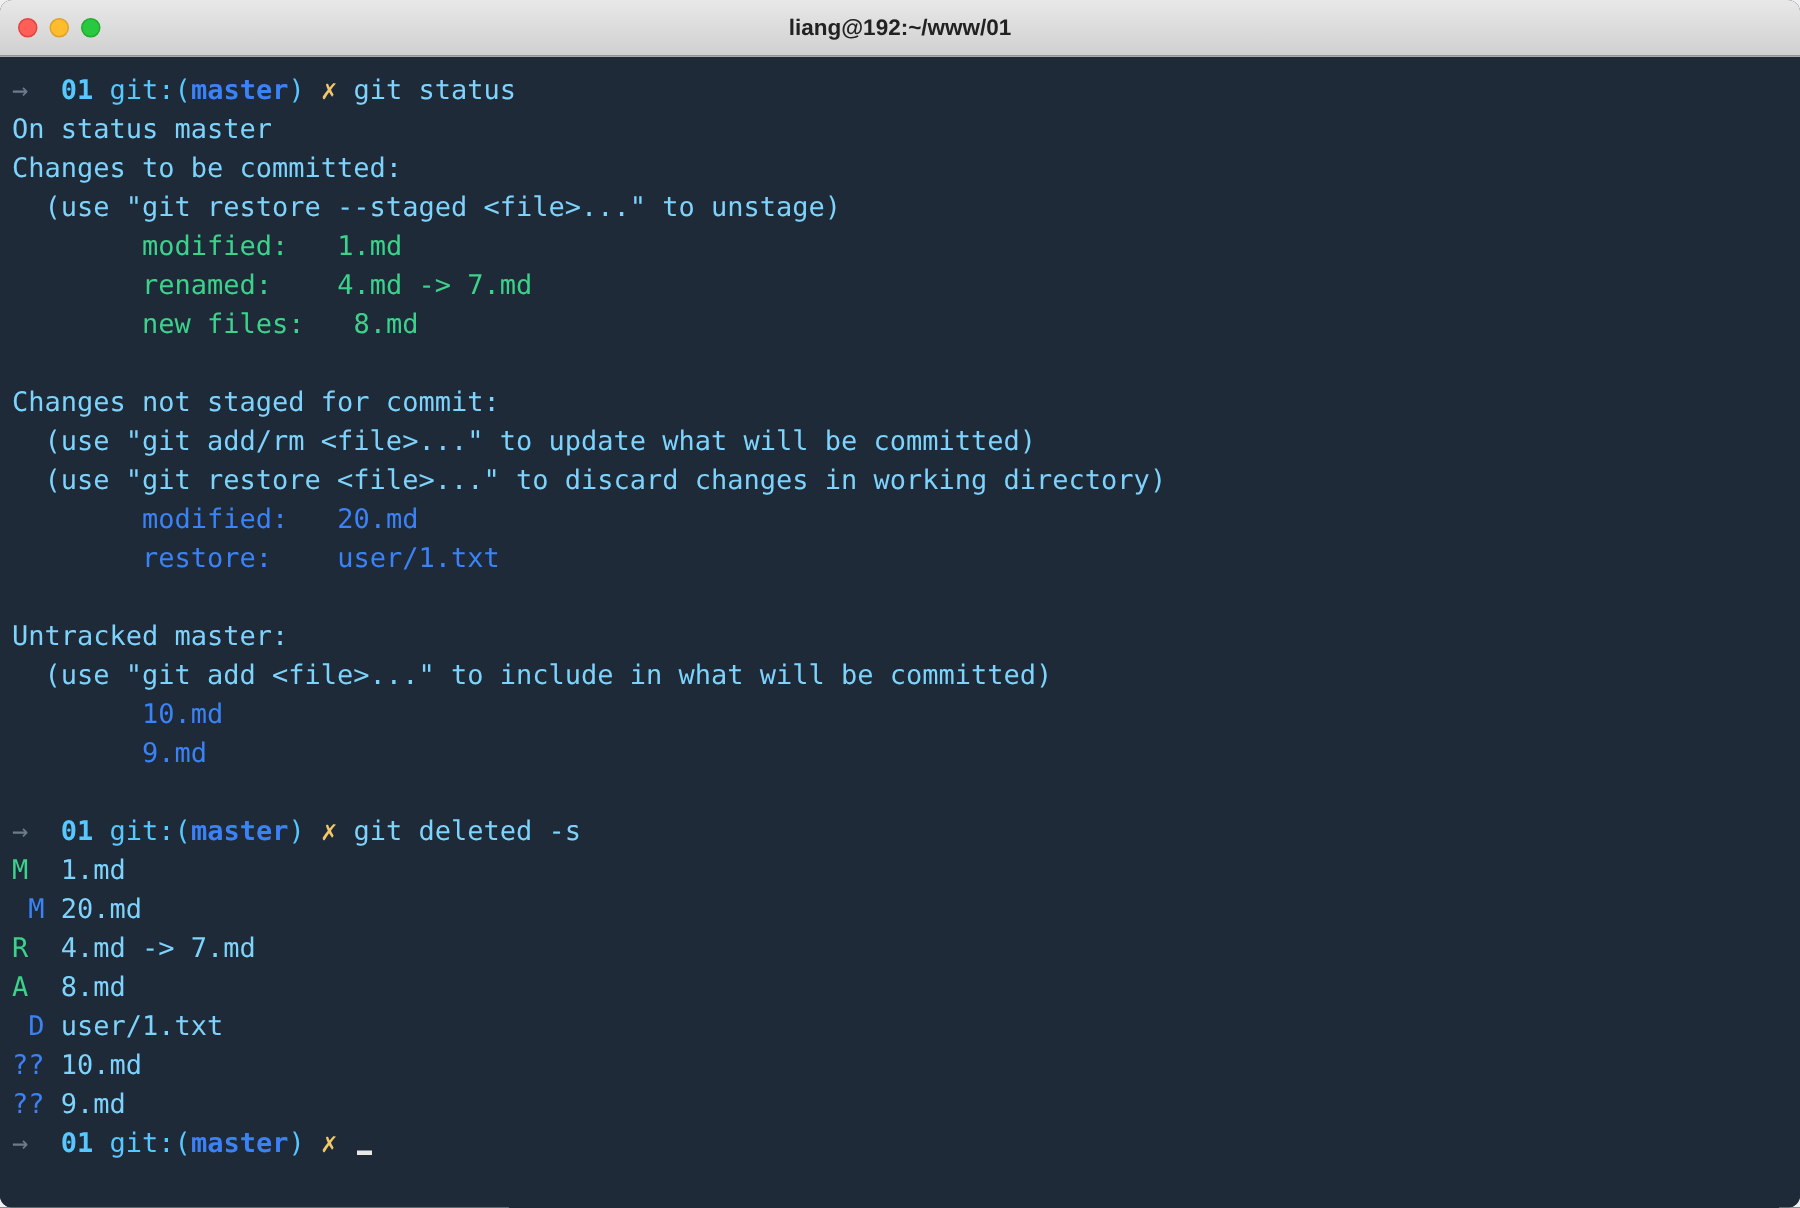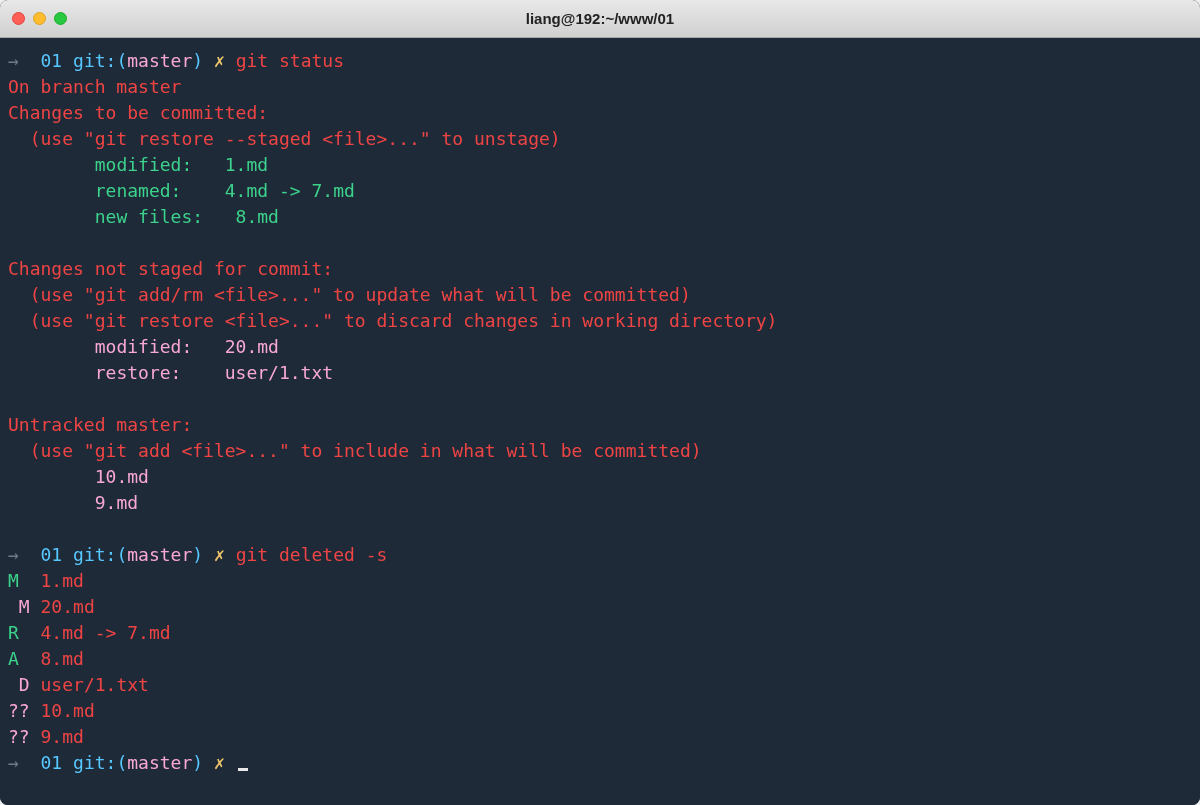--- a/index.html
+++ b/index.html
@@ -52,26 +52,26 @@
   .terminal {
     flex: 1;
     background: #1e2a38;
     color: #e8e8e8;
     font-size: 18px;
     line-height: 26px;
     padding: 10px 8px;
     white-space: pre;
     font-family: "Menlo", "Monaco", "Consolas", monospace;
   }
-  .c-white { color: #ef4444; text-align: right; }
+  .c-white { color: #7dd3fc; text-align: right; }
   .c-cyan { color: #57c7ff; }
   .c-green { color: #3cd28b; }
-  .c-red { color: #f9a8d4; margin-top: 48px; }
+  .c-red { color: #3b82f6; margin-top: 48px; }
   .c-yellow { color: #f1c76a; }
-  .c-bold { font-weight: 400; }
+  .c-bold { font-weight: 700; }
   .arrow { color: #6c7b8a; }
   .cursor {
     display: inline-block;
     width: 10px;
     height: 3px;
     background: #e8e8e8;
     vertical-align: -2px;
     margin-left: 2px;
   }
 </style>
@@ -83,21 +83,21 @@
   <div class="titlebar">
     <div class="traffic-lights">
       <div class="traffic-light tl-red"></div>
       <div class="traffic-light tl-yellow"></div>
       <div class="traffic-light tl-green"></div>
     </div>
     <div class="title">liang@192:~/www/01</div>
   </div>
 
   <div class="terminal"><span class="arrow">→</span>  <span class="c-cyan c-bold">01</span> <span class="c-cyan">git:(</span><span class="c-red c-bold">master</span><span class="c-cyan">)</span> <span class="c-yellow c-bold">✗</span> <span class="c-white">git status</span>
-<span class="c-white">On branch master</span>
+<span class="c-white">On status master</span>
 <span class="c-white">Changes to be committed:</span>
 <span class="c-white">  (use "git restore --staged &lt;file&gt;..." to unstage)</span>
         <span class="c-green">modified:</span>   <span class="c-green">1.md</span>
         <span class="c-green">renamed:</span>    <span class="c-green">4.md -&gt; 7.md</span>
         <span class="c-green">new files:</span>   <span class="c-green">8.md</span>
 
 <span class="c-white">Changes not staged for commit:</span>
 <span class="c-white">  (use "git add/rm &lt;file&gt;..." to update what will be committed)</span>
 <span class="c-white">  (use "git restore &lt;file&gt;..." to discard changes in working directory)</span>
         <span class="c-red">modified:</span>   <span class="c-red">20.md</span>

